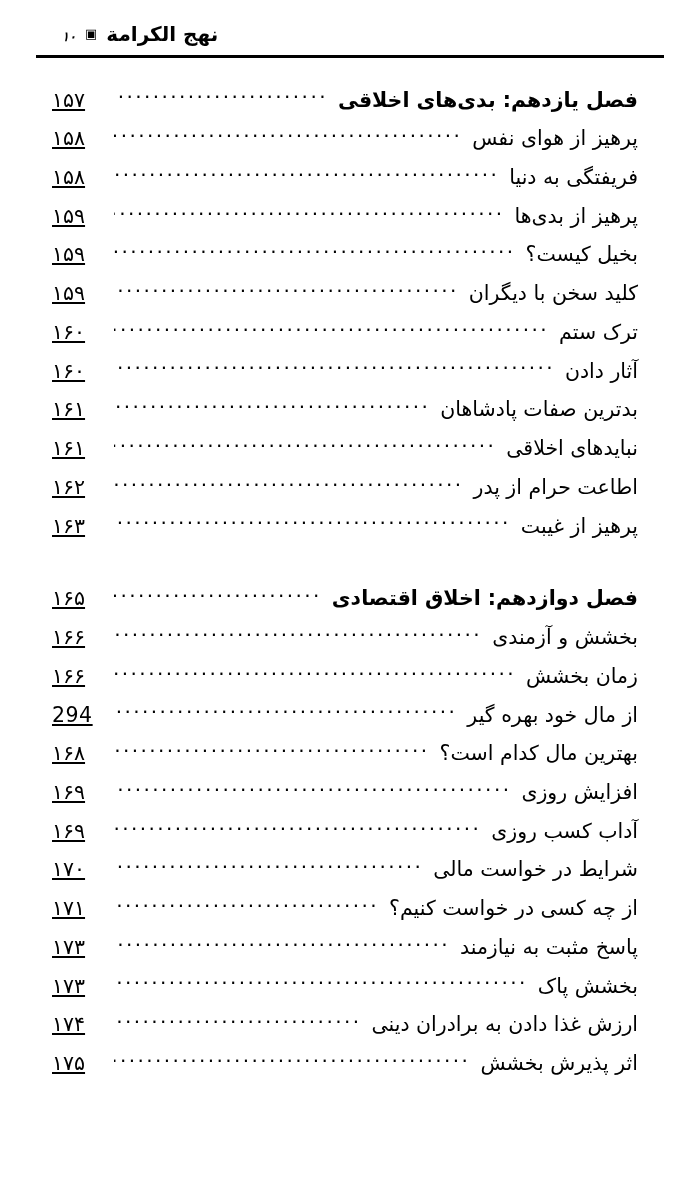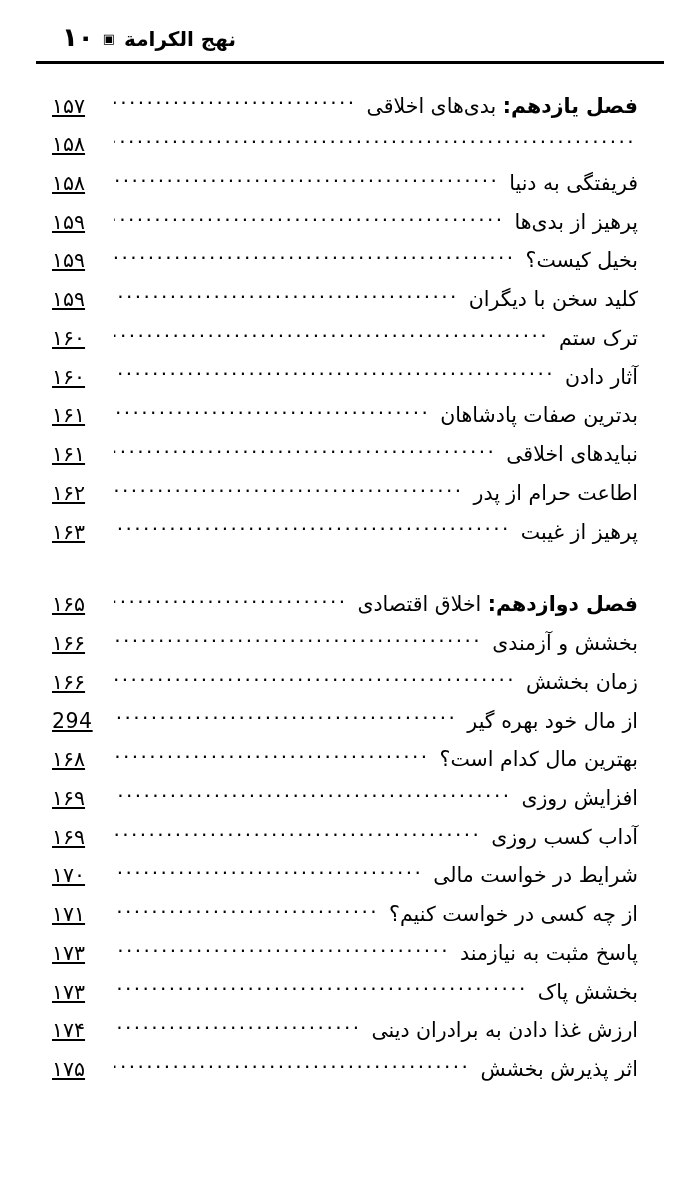--- a/index.html
+++ b/index.html
@@ -40,23 +40,24 @@
     white-space: nowrap;
     text-align: right;
   }
   .header-sep {
     font-size: 13px;
     margin: 0 9px;
     position: relative;
     top: -3px;
   }
   .header-page {
-    font-size: 26px;
-    font-weight: bold;
-    white-space: nowrap;
+    font-size: 13px;
+    font-weight: bold;
+    white-space: nowrap;
+    font-style: italic;
   }
   .rule {
     margin: 9px 36px 0 36px;
     border-top: 3px solid #000;
     height: 0;
   }
 
   
   .toc {
     padding: 28px 62px 0 52px;
@@ -76,21 +77,21 @@
     padding-left: 8px;
   }
   .entry.chapter .label {
     font-weight: bold;
   }
   .entry .label .chap-name {
     font-weight: bold;
     margin-top: 16px;
   }
   .entry .label .chap-rest {
-    font-weight: normal;
+    font-weight: bold;
   }
   .entry .dots {
     flex: 1 1 auto;
     overflow: hidden;
     height: 1em;
     position: relative;
     margin: 0 2px;
   }
   .entry .dots::before {
     content: "........................................................................................................................";
@@ -131,20 +132,21 @@
 
   <div class="toc">
 
     <div class="entry chapter">
       <span class="label"><span class="chap-name">فصل یازدهم:</span><span class="chap-rest"> بدی‌های اخلاقی</span></span>
       <span class="dots"></span>
       <span class="page-num">۱۵۷</span>
     </div>
 
     <div class="entry">
+      <span class="label">پرهیز از هوای نفس</span>
       <span class="dots"></span>
       <span class="page-num">۱۵۸</span>
     </div>
     <div class="entry">
       <span class="label">فریفتگی به دنیا</span>
       <span class="dots"></span>
       <span class="page-num">۱۵۸</span>
     </div>
     <div class="entry">
       <span class="label">پرهیز از بدی‌ها</span>

